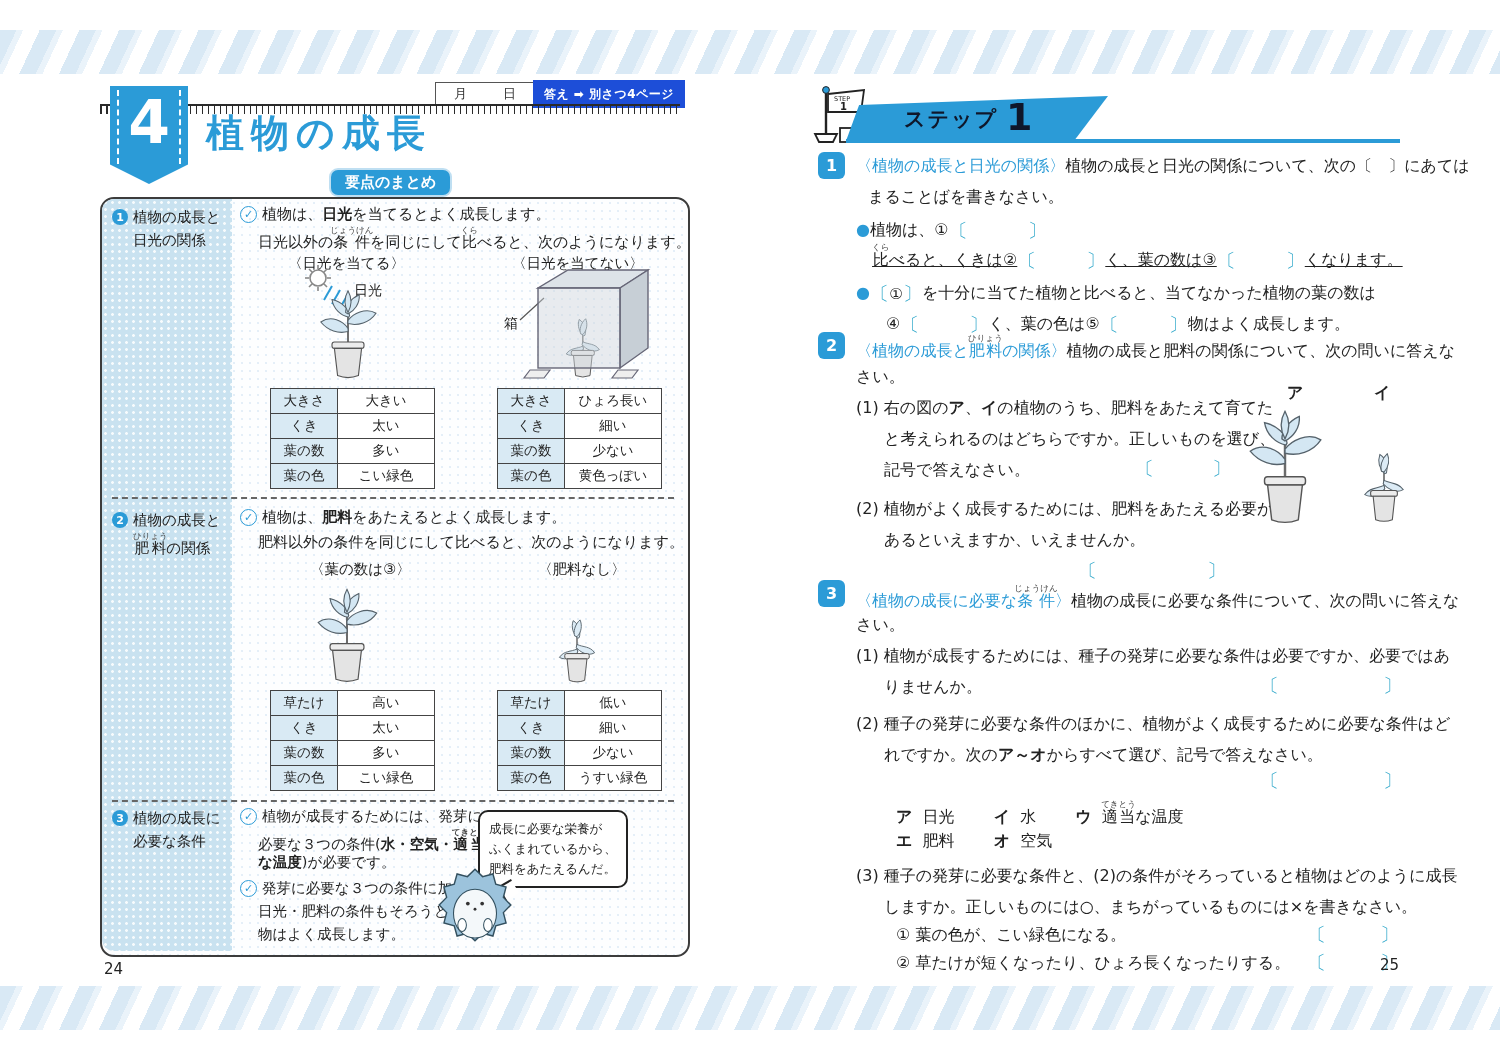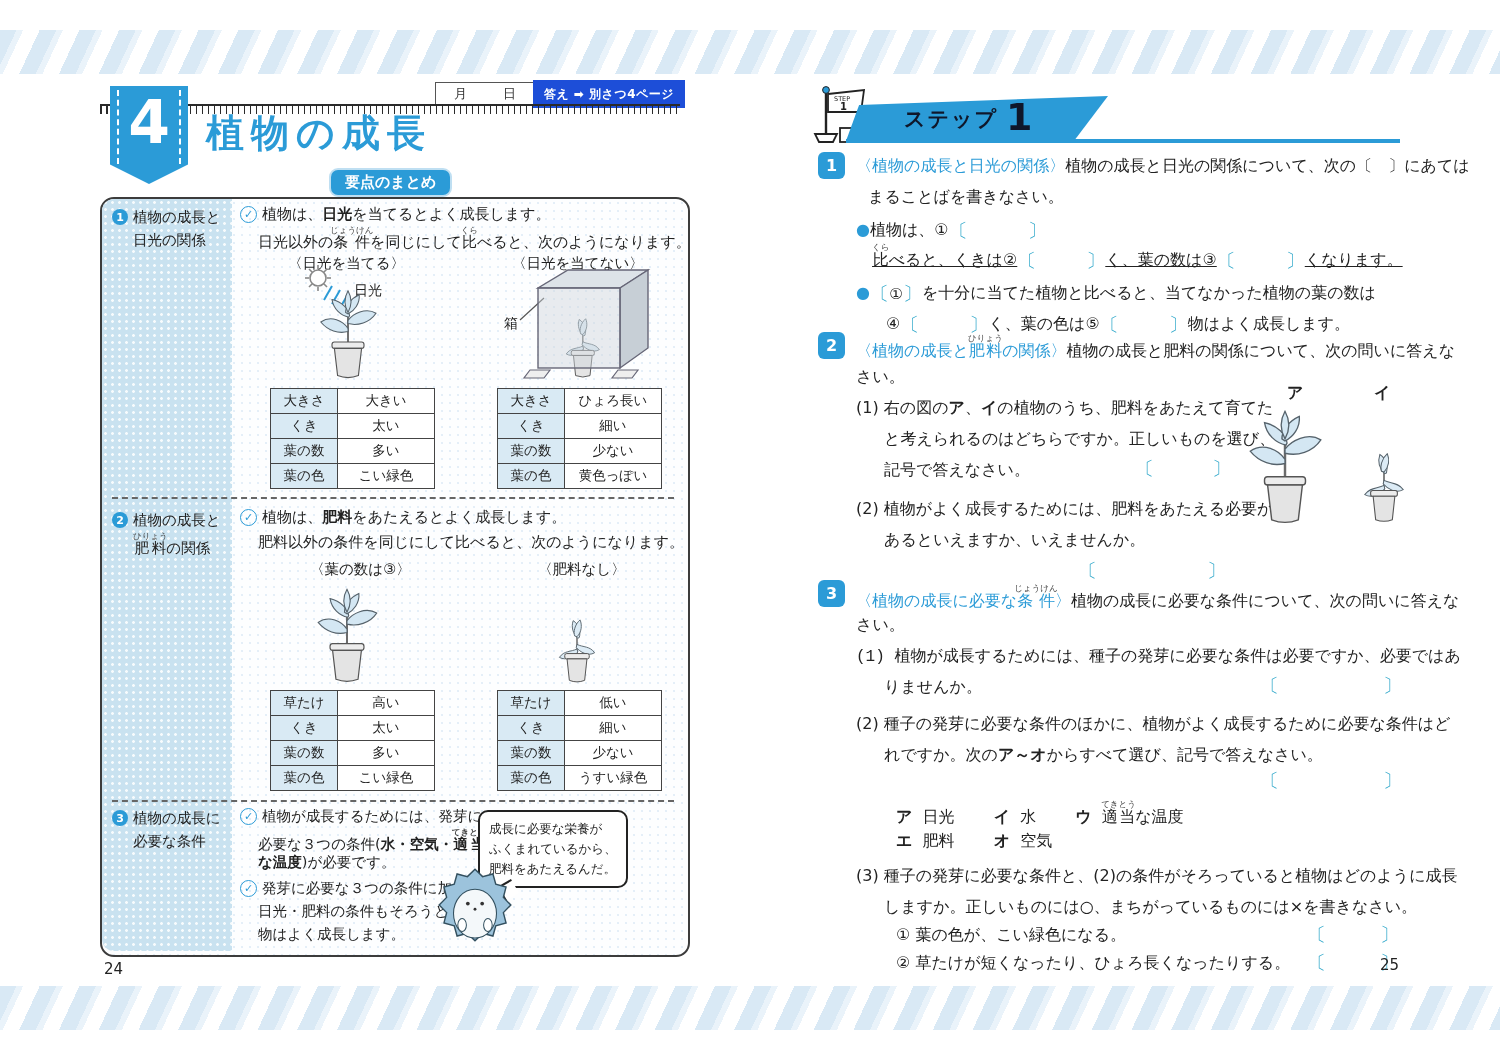--- a/index.html
+++ b/index.html
@@ -393,21 +393,21 @@
     </svg>
   <svg class="abs" style="left:1348px;top:432px;" width="72" height="96">
       <use href="#plant-small"></use>
     </svg>
 
   <div class="abs qbadge" style="left:818px;top:580px;">3</div>
   <div class="abs t nw" style="left:856px;top:584px;">
     <span class="blue"><span>〈植物の成長に必要な</span><ruby><span>条件</span><rt>じょうけん</rt></ruby><span>〉</span></span><span>植物の成長に必要な条件について、次の問いに答えな</span>
   </div>
   <div class="abs t nw" style="left:856px;top:615px;">さい。</div>
-  <div class="abs t nw" style="left:856px;top:646px;font-family:Liberation Mono, monospace;">
+  <div class="abs t nw" style="left:856px;top:646px;">
     <span>(1)</span>&nbsp;<span>植物が成長するためには、種子の発芽に必要な条件は必要ですか、必要ではあ</span>
   </div>
   <div class="abs t nw" style="left:884px;top:677px;">りませんか。</div>
   <span class="abs bk" style="left:1260px;top:673px;width:142px;">
       <i>〔</i>
       <i>〕</i>
     </span>
   <div class="abs t nw" style="left:856px;top:714px;">
     <span>(2)</span>&nbsp;<span>種子の発芽に必要な条件のほかに、植物がよく成長するために必要な条件はど</span>
   </div>

